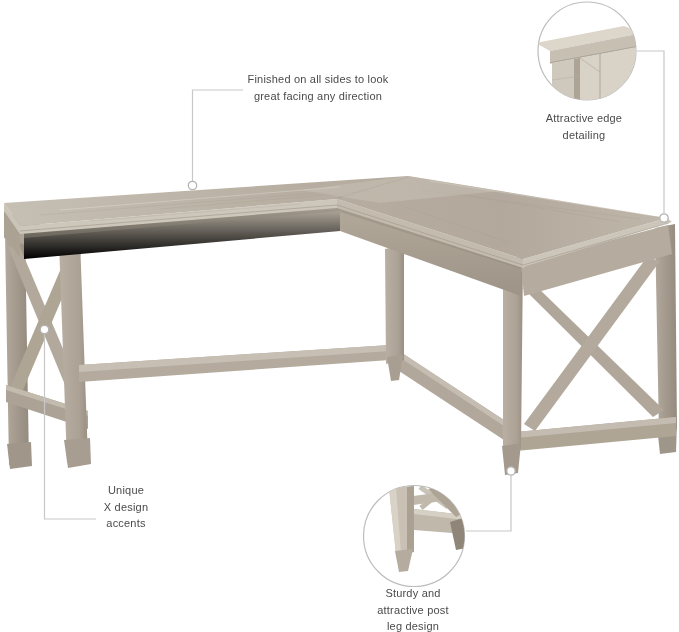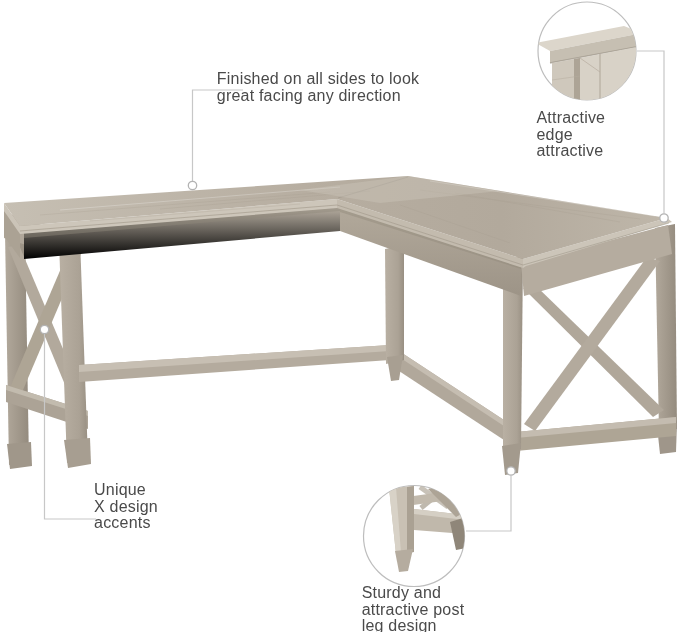--- a/index.html
+++ b/index.html
@@ -3,22 +3,22 @@
 <meta charset="utf-8">
 <style>
   html,body{margin:0;padding:0;background:#ffffff;}
   #stage{
     position:relative;width:679px;height:632px;background:#ffffff;overflow:hidden;
     font-family:"Liberation Sans", sans-serif;
   }
   #stage svg{position:absolute;left:0;top:0;}
   .callout{
     position:absolute;transform:translateX(-50%);
-    color:#4a4a4a;font-size:16px;line-height:16.5px;letter-spacing:.2px;
-    text-align:left;white-space:pre-line;font-weight:400;
+    color:#4a4a4a;font-size:11px;line-height:16.5px;letter-spacing:.2px;
+    text-align:center;white-space:pre-line;font-weight:400;
   }
 </style>
 </head>
 <body>
 
 <div id="stage">
 
 <svg width="679" height="632" viewBox="0 0 679 632">
   <defs>
     <linearGradient id="topGrad" x1="0" y1="0" x2="1" y2="0">
@@ -199,21 +199,21 @@
 
       <polygon points="450,522 463,518 467,548 456,550" fill="#8f8679"></polygon>
     </g>
   </g>
 </svg>
 
   <div class="callout" style="left:318px;top:71px;">Finished on all sides to look
 great facing any direction</div>
 
   <div class="callout" style="left:584px;top:110px;">Attractive edge
-attractive</div>
+detailing</div>
 
   <div class="callout" style="left:126px;top:482px;">Unique
 X design
 accents</div>
 
   <div class="callout" style="left:413px;top:585px;">Sturdy and
 attractive post
 leg design</div>
 
 </div>

